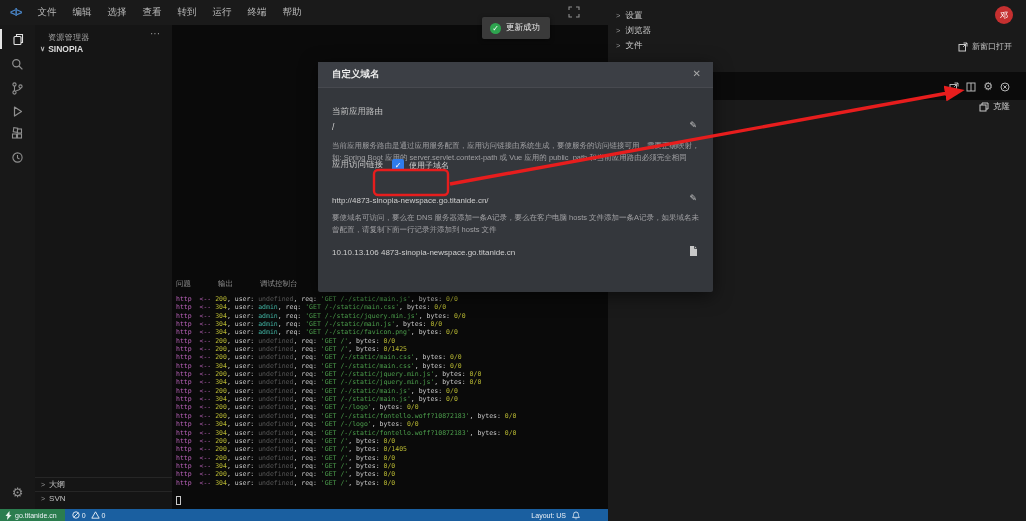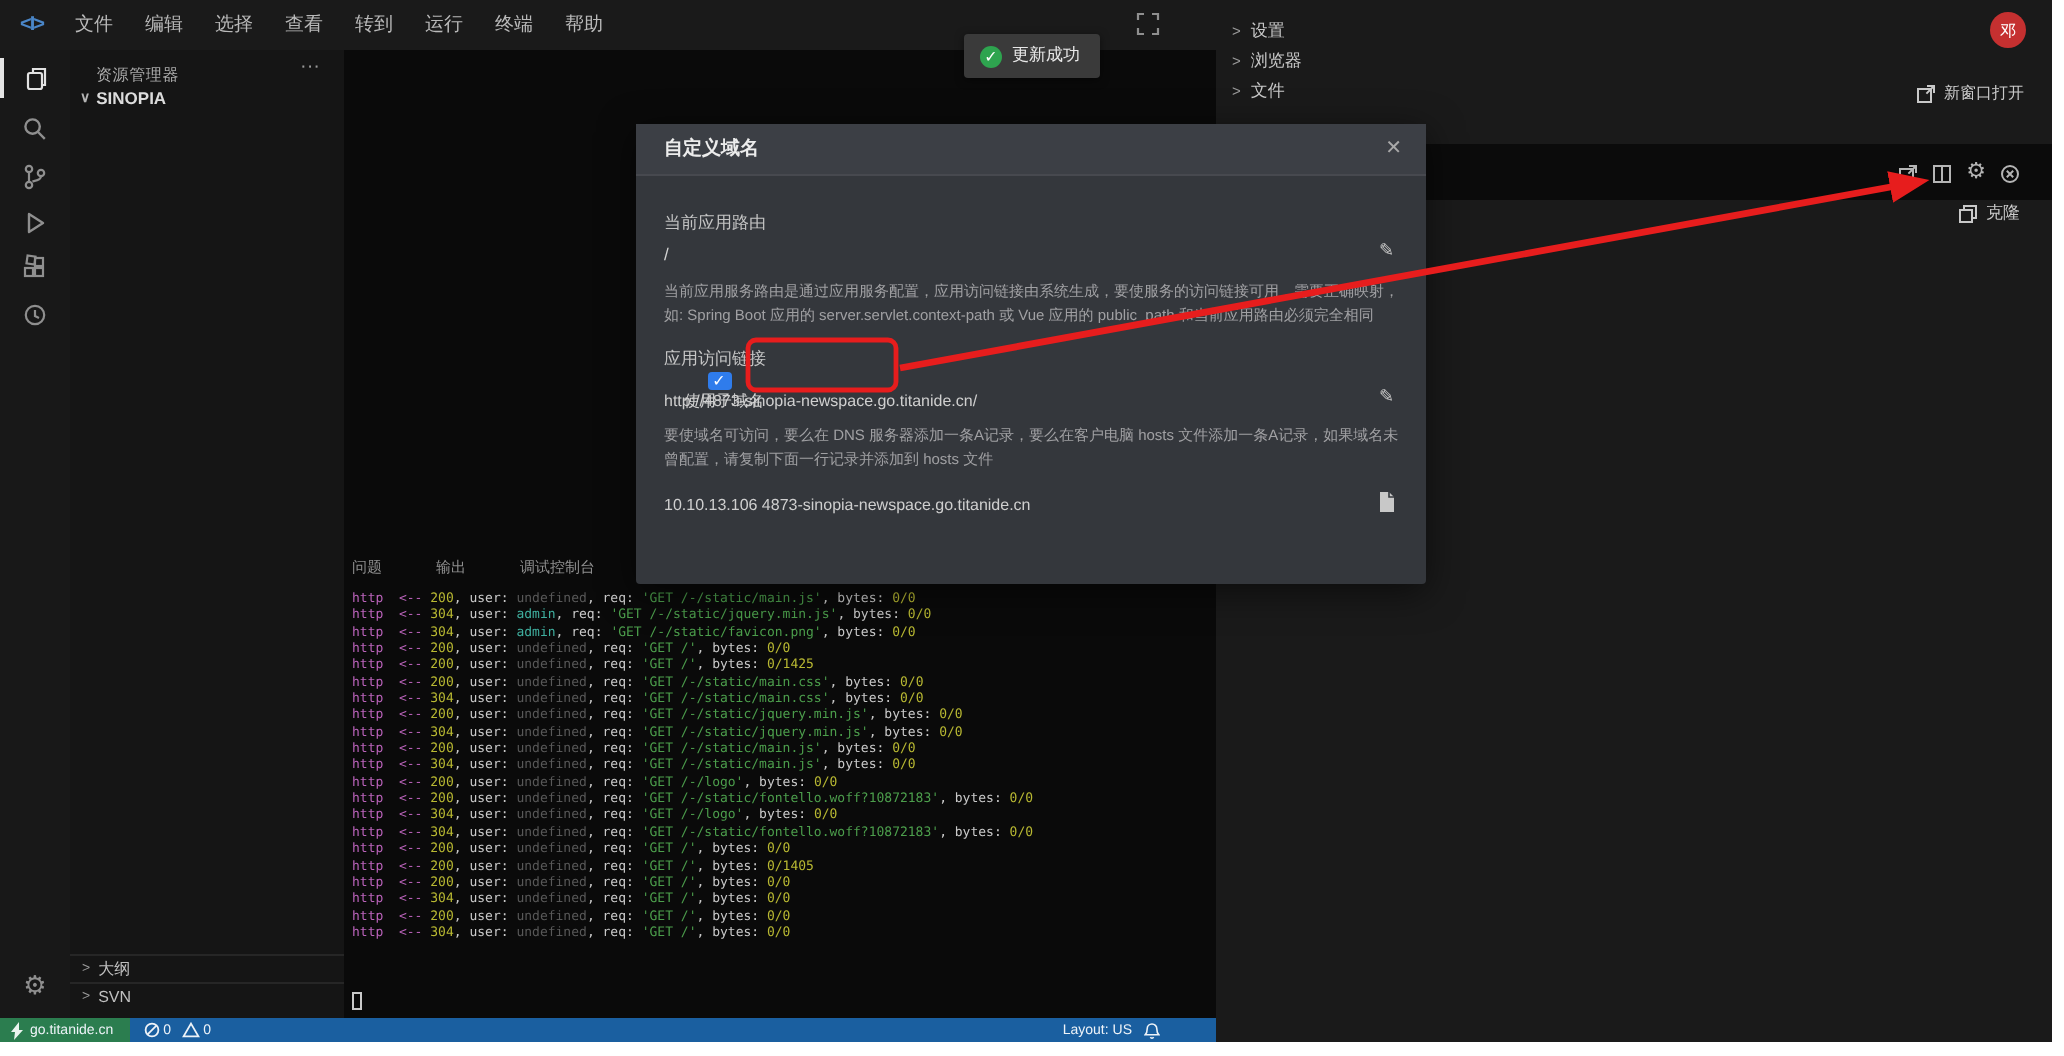--- a/index.html
+++ b/index.html
@@ -72,21 +72,21 @@
   .modal { position:absolute; left:318px; top:62px; width:395px; height:230px; z-index:30;
            background:#34373c; box-shadow:0 4px 18px rgba(0,0,0,.55); border-radius:2px;padding-left:40px; }
   .modal-header { position:absolute; left:0; top:0; width:100%; height:26px; background:#3c3f45;
                   border-bottom:1px solid #47494f; display:flex; align-items:center; padding:0 14px; }
   .modal-title { color:#ececec; font-size:9.5px; font-weight:bold; }
   .modal-close { position:absolute; right:12px; top:6px; color:#a9a9a9; font-size:10px; }
   .m-label1 { position:absolute; left:14px; top:44px; font-size:8.5px; color:#c4c4c4; }
   .m-route  { position:absolute; left:14px; top:60px; font-size:8.5px; color:#d5d5d5; }
   .m-pencil1 { position:absolute; right:16px; top:58px; color:#c8c8c8; font-size:9px; }
   .m-para1 { position:absolute; left:14px; top:78px; width:368px; font-size:7.5px; line-height:11.5px; color:#a0a0a3; }
-  .m-linkrow { position:absolute; left:14px; top:112px; height:14px; display:flex; align-items:center;flex-direction:column; }
+  .m-linkrow { position:absolute; left:14px; top:96px; height:14px; display:flex; align-items:center; }
   .m-linklabel { font-size:8.5px; color:#c6c6c6; margin-right:9px; }
   .m-checkbox { width:12px; height:12px; background:#2f7cec; border-radius:2px; color:#fff; font-size:8px;
                 display:flex; align-items:center; justify-content:center; margin-right:5px; }
   .m-cbxlabel { font-size:8px; color:#d2d2d2; }
   .m-url { position:absolute; left:14px; top:134px; font-size:8px; color:#cfcfcf; }
   .m-pencil2 { position:absolute; right:16px; top:131px; color:#c8c8c8; font-size:9px; }
   .m-para2 { position:absolute; left:14px; top:150px; width:368px; font-size:7.5px; line-height:11.5px; color:#a0a0a3; }
   .m-hosts { position:absolute; left:14px; top:186px; font-size:8px; color:#cfcfcf; }
   .m-copy { position:absolute; right:15px; top:183px; }
 
@@ -185,21 +185,23 @@
 
   <div class="panel">
     <div class="panel-tabs">
       <span class="ptab">问题</span>
       <span class="ptab">输出</span>
       <span class="ptab">调试控制台</span>
       <span class="ptab active">终端</span>
     </div>
     <div class="logs">
         <div class="log-line"><span class="lg-m">http  &lt;-- </span><span class="lg-y">200</span><span class="lg-w">, user: </span><span class="lg-g">undefined</span><span class="lg-w">, req: </span><span class="lg-gr">'GET /-/static/main.js'</span><span class="lg-w">, bytes: </span><span class="lg-y">0/0</span></div>
+        <div class="log-line"><span class="lg-m">http  &lt;-- </span><span class="lg-y">304</span><span class="lg-w">, user: </span><span class="lg-c">admin</span><span class="lg-w">, req: </span><span class="lg-gr">'GET /-/static/main.css'</span><span class="lg-w">, bytes: </span><span class="lg-y">0/0</span></div>
         <div class="log-line"><span class="lg-m">http  &lt;-- </span><span class="lg-y">304</span><span class="lg-w">, user: </span><span class="lg-c">admin</span><span class="lg-w">, req: </span><span class="lg-gr">'GET /-/static/jquery.min.js'</span><span class="lg-w">, bytes: </span><span class="lg-y">0/0</span></div>
+        <div class="log-line"><span class="lg-m">http  &lt;-- </span><span class="lg-y">304</span><span class="lg-w">, user: </span><span class="lg-c">admin</span><span class="lg-w">, req: </span><span class="lg-gr">'GET /-/static/main.js'</span><span class="lg-w">, bytes: </span><span class="lg-y">0/0</span></div>
         <div class="log-line"><span class="lg-m">http  &lt;-- </span><span class="lg-y">304</span><span class="lg-w">, user: </span><span class="lg-c">admin</span><span class="lg-w">, req: </span><span class="lg-gr">'GET /-/static/favicon.png'</span><span class="lg-w">, bytes: </span><span class="lg-y">0/0</span></div>
         <div class="log-line"><span class="lg-m">http  &lt;-- </span><span class="lg-y">200</span><span class="lg-w">, user: </span><span class="lg-g">undefined</span><span class="lg-w">, req: </span><span class="lg-gr">'GET /'</span><span class="lg-w">, bytes: </span><span class="lg-y">0/0</span></div>
         <div class="log-line"><span class="lg-m">http  &lt;-- </span><span class="lg-y">200</span><span class="lg-w">, user: </span><span class="lg-g">undefined</span><span class="lg-w">, req: </span><span class="lg-gr">'GET /'</span><span class="lg-w">, bytes: </span><span class="lg-y">0/1425</span></div>
         <div class="log-line"><span class="lg-m">http  &lt;-- </span><span class="lg-y">200</span><span class="lg-w">, user: </span><span class="lg-g">undefined</span><span class="lg-w">, req: </span><span class="lg-gr">'GET /-/static/main.css'</span><span class="lg-w">, bytes: </span><span class="lg-y">0/0</span></div>
         <div class="log-line"><span class="lg-m">http  &lt;-- </span><span class="lg-y">304</span><span class="lg-w">, user: </span><span class="lg-g">undefined</span><span class="lg-w">, req: </span><span class="lg-gr">'GET /-/static/main.css'</span><span class="lg-w">, bytes: </span><span class="lg-y">0/0</span></div>
         <div class="log-line"><span class="lg-m">http  &lt;-- </span><span class="lg-y">200</span><span class="lg-w">, user: </span><span class="lg-g">undefined</span><span class="lg-w">, req: </span><span class="lg-gr">'GET /-/static/jquery.min.js'</span><span class="lg-w">, bytes: </span><span class="lg-y">0/0</span></div>
         <div class="log-line"><span class="lg-m">http  &lt;-- </span><span class="lg-y">304</span><span class="lg-w">, user: </span><span class="lg-g">undefined</span><span class="lg-w">, req: </span><span class="lg-gr">'GET /-/static/jquery.min.js'</span><span class="lg-w">, bytes: </span><span class="lg-y">0/0</span></div>
         <div class="log-line"><span class="lg-m">http  &lt;-- </span><span class="lg-y">200</span><span class="lg-w">, user: </span><span class="lg-g">undefined</span><span class="lg-w">, req: </span><span class="lg-gr">'GET /-/static/main.js'</span><span class="lg-w">, bytes: </span><span class="lg-y">0/0</span></div>
         <div class="log-line"><span class="lg-m">http  &lt;-- </span><span class="lg-y">304</span><span class="lg-w">, user: </span><span class="lg-g">undefined</span><span class="lg-w">, req: </span><span class="lg-gr">'GET /-/static/main.js'</span><span class="lg-w">, bytes: </span><span class="lg-y">0/0</span></div>
         <div class="log-line"><span class="lg-m">http  &lt;-- </span><span class="lg-y">200</span><span class="lg-w">, user: </span><span class="lg-g">undefined</span><span class="lg-w">, req: </span><span class="lg-gr">'GET /-/logo'</span><span class="lg-w">, bytes: </span><span class="lg-y">0/0</span></div>

